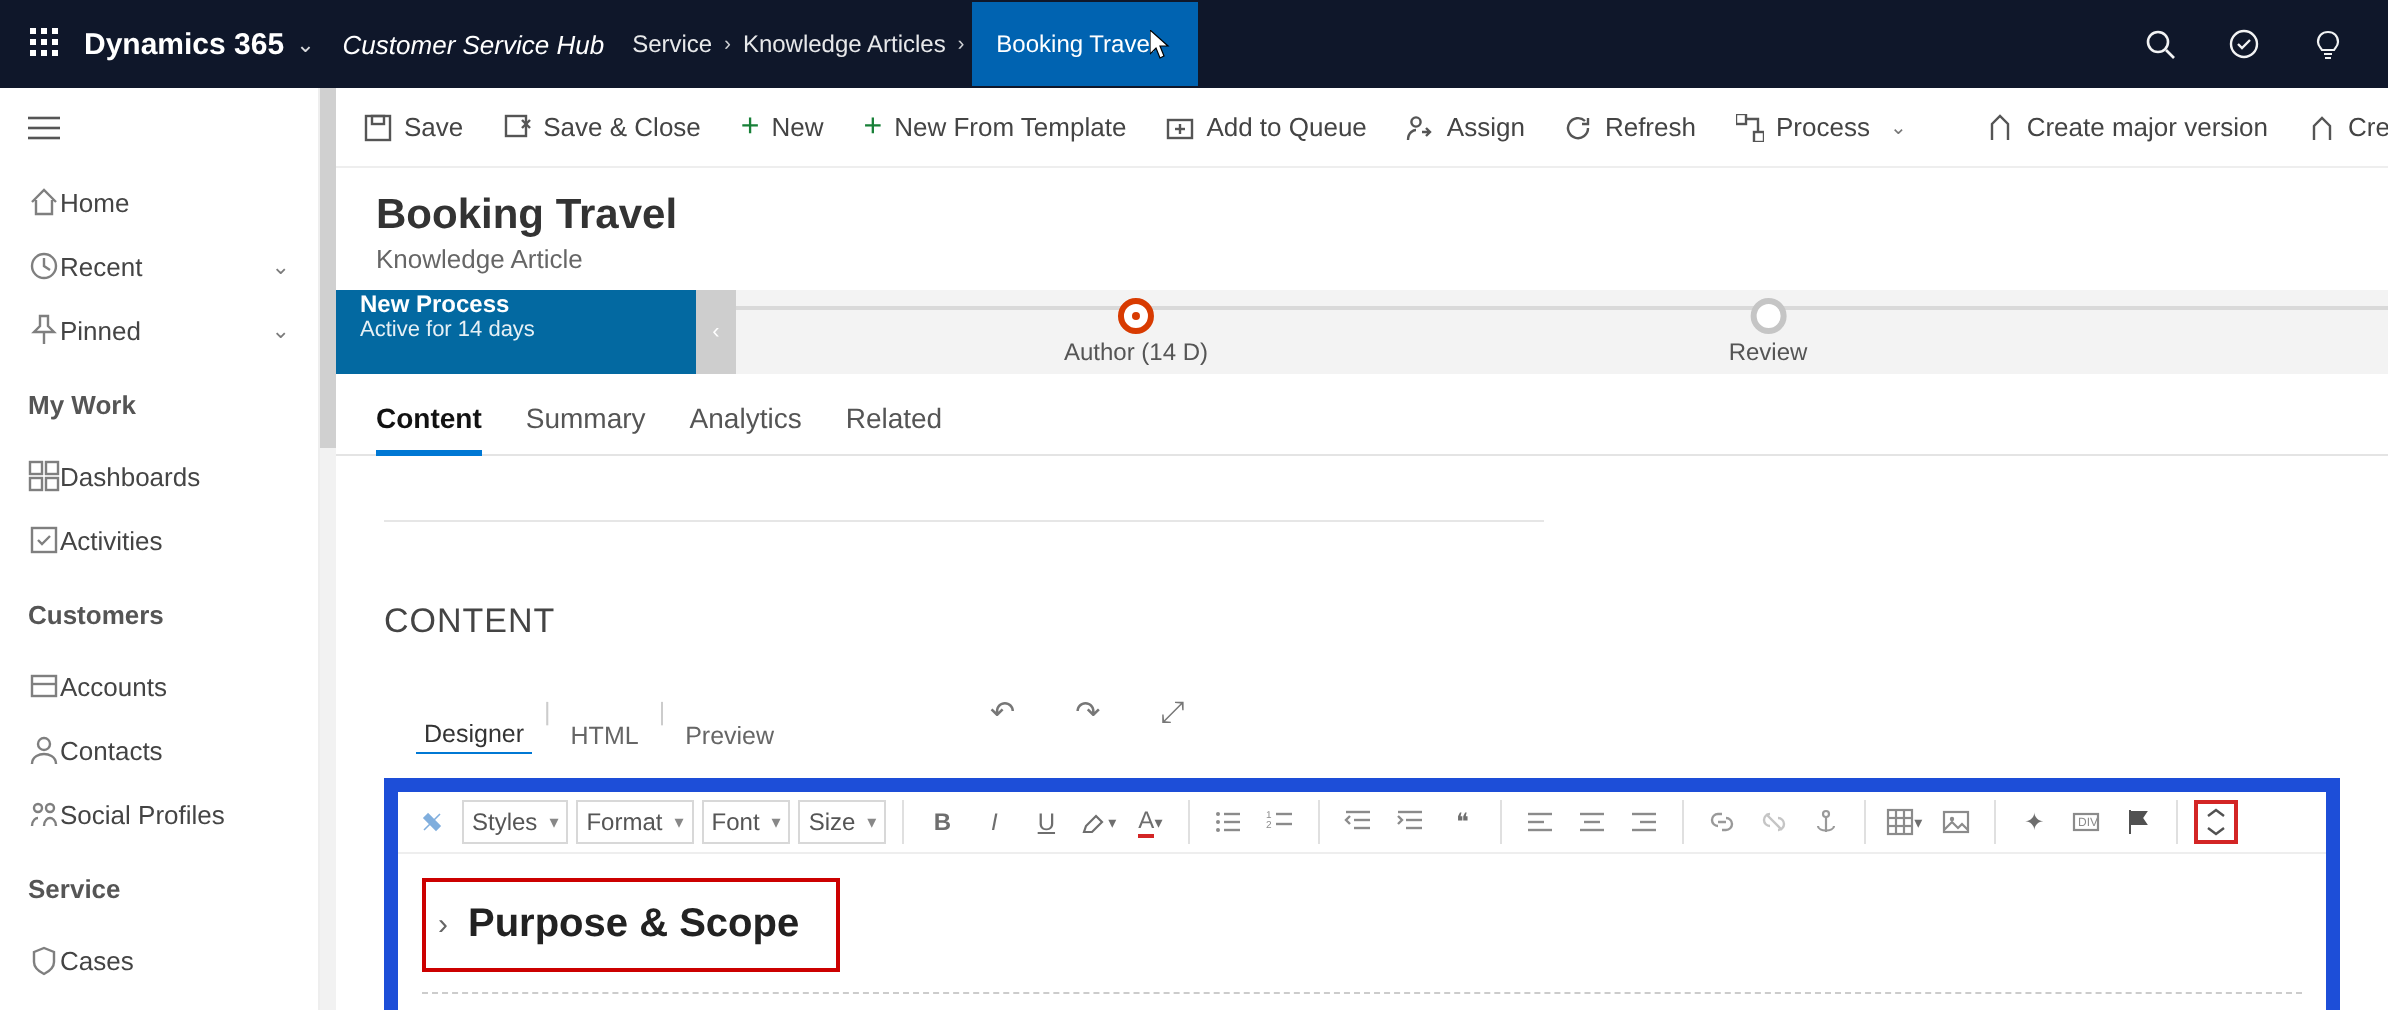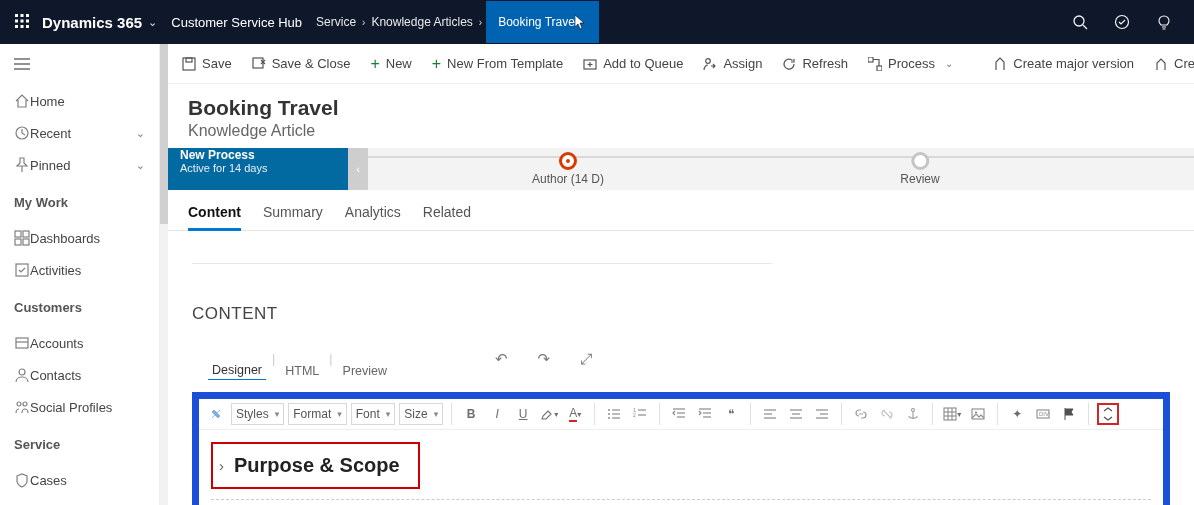--- a/index.html
+++ b/index.html
@@ -4,21 +4,21 @@
 <style>
   * { box-sizing: border-box; }
   html, body { margin: 0; padding: 0; font-family: "Segoe UI", Tahoma, sans-serif; background: #fff; }
   body { width: 1194px; height: 505px; overflow: hidden; font-size: 13px; color: #333; }
 
   
   .top-nav { height: 44px; background: #0f172a; color: #fff; display: flex; align-items: center; padding: 0 8px; }
   .waffle { width: 28px; text-align: center; font-size: 14px; }
   .brand { font-size: 15px; font-weight: 600; margin-left: 6px; margin-right: 4px; }
   .brand-chev { font-size: 11px; margin-left: 2px; opacity: 0.85; }
-  .module { font-size: 13px; margin-left: 14px; margin-right: 14px; }
+  .module { font-size: 13px; margin-left: 14px; margin-right: 14px; font-style: italic; }
   .crumb { font-size: 12px; opacity: 0.9; }
   .crumb-sep { font-size: 10px; margin: 0 6px; opacity: 0.8; }
   .crumb-current { background: #0063b1; padding: 14px 12px; font-size: 12px; margin-left: -2px; }
   .cursor-arrow { display: inline-block; width: 12px; height: 14px; margin-left: -6px; vertical-align: middle; }
   .cursor-arrow svg { display: block; }
   .top-right { margin-left: auto; display: flex; gap: 26px; padding-right: 14px; }
   .top-ico { width: 16px; height: 16px; opacity: 0.95; }
 
   
   .body-row { display: flex; height: calc(100% - 44px); }
@@ -39,21 +39,21 @@
   .cmdbar { height: 40px; display: flex; align-items: center; gap: 20px; padding: 0 14px; border-bottom: 1px solid #eee; color: #444; font-size: 13px; }
   .cmd { display: flex; align-items: center; gap: 6px; white-space: nowrap; }
   .cmd .ci { width: 14px; height: 14px; display: inline-flex; align-items: center; justify-content: center; }
   .plus { color: #188038; font-weight: 400; font-size: 16px; }
   .chev-small { font-size: 10px; color: #777; margin-left: 4px; }
   .pipe { width: 1px; height: 20px; background: #ddd; }
 
   
   .rec-header { padding: 12px 20px 8px; }
   .rec-title { font-size: 21px; font-weight: 600; }
-  .rec-sub { font-size: 16px; color: #666; margin-top: 2px; }
+  .rec-sub { font-size: 13px; color: #666; margin-top: 2px; }
 
   
   .process { display: flex; align-items: stretch; height: 42px; background: #f3f3f3; }
   .process-badge { display: flex; align-items: flex-start; background: #0369a1; color: #fff; padding: 0 0 0 12px; font-size: 12px; position: relative; width: 180px; }
   .process-badge .pb-title { font-weight: 600; }
   .process-badge .pb-sub { font-size: 11px; opacity: 0.9; }
   .process-back { width: 20px; background: rgba(0,0,0,0.15); display: flex; align-items: center; justify-content: center; color: #fff; font-size: 11px; }
   .process-line { flex: 1; position: relative; display: flex; align-items: center; }
   .process-line::before { content: ""; position: absolute; top: 8px; left: 0; right: 0; height: 2px; background: #d9d9d9; }
   .stage { position: absolute; display: flex; flex-direction: column; align-items: center; transform: translateX(-50%); }
@@ -347,21 +347,21 @@
           <div class="pb-title">New Process</div>
           <div class="pb-sub">Active for 14 days</div>
         </div>
       </div>
       <div class="process-back">‹</div>
       <div class="process-line">
         <div class="stage" style="left: 200px;">
           <div class="stage-dot active"></div>
           <div class="stage-label">Author  (14 D)</div>
         </div>
-        <div class="stage" style="left: 552px;">
+        <div class="stage" style="left: 516px;">
           <div class="stage-dot"></div>
           <div class="stage-label">Review</div>
         </div>
       </div>
     </div>
 
     <div class="tabs">
       <div class="tab active">Content</div>
       <div class="tab">Summary</div>
       <div class="tab">Analytics</div>

